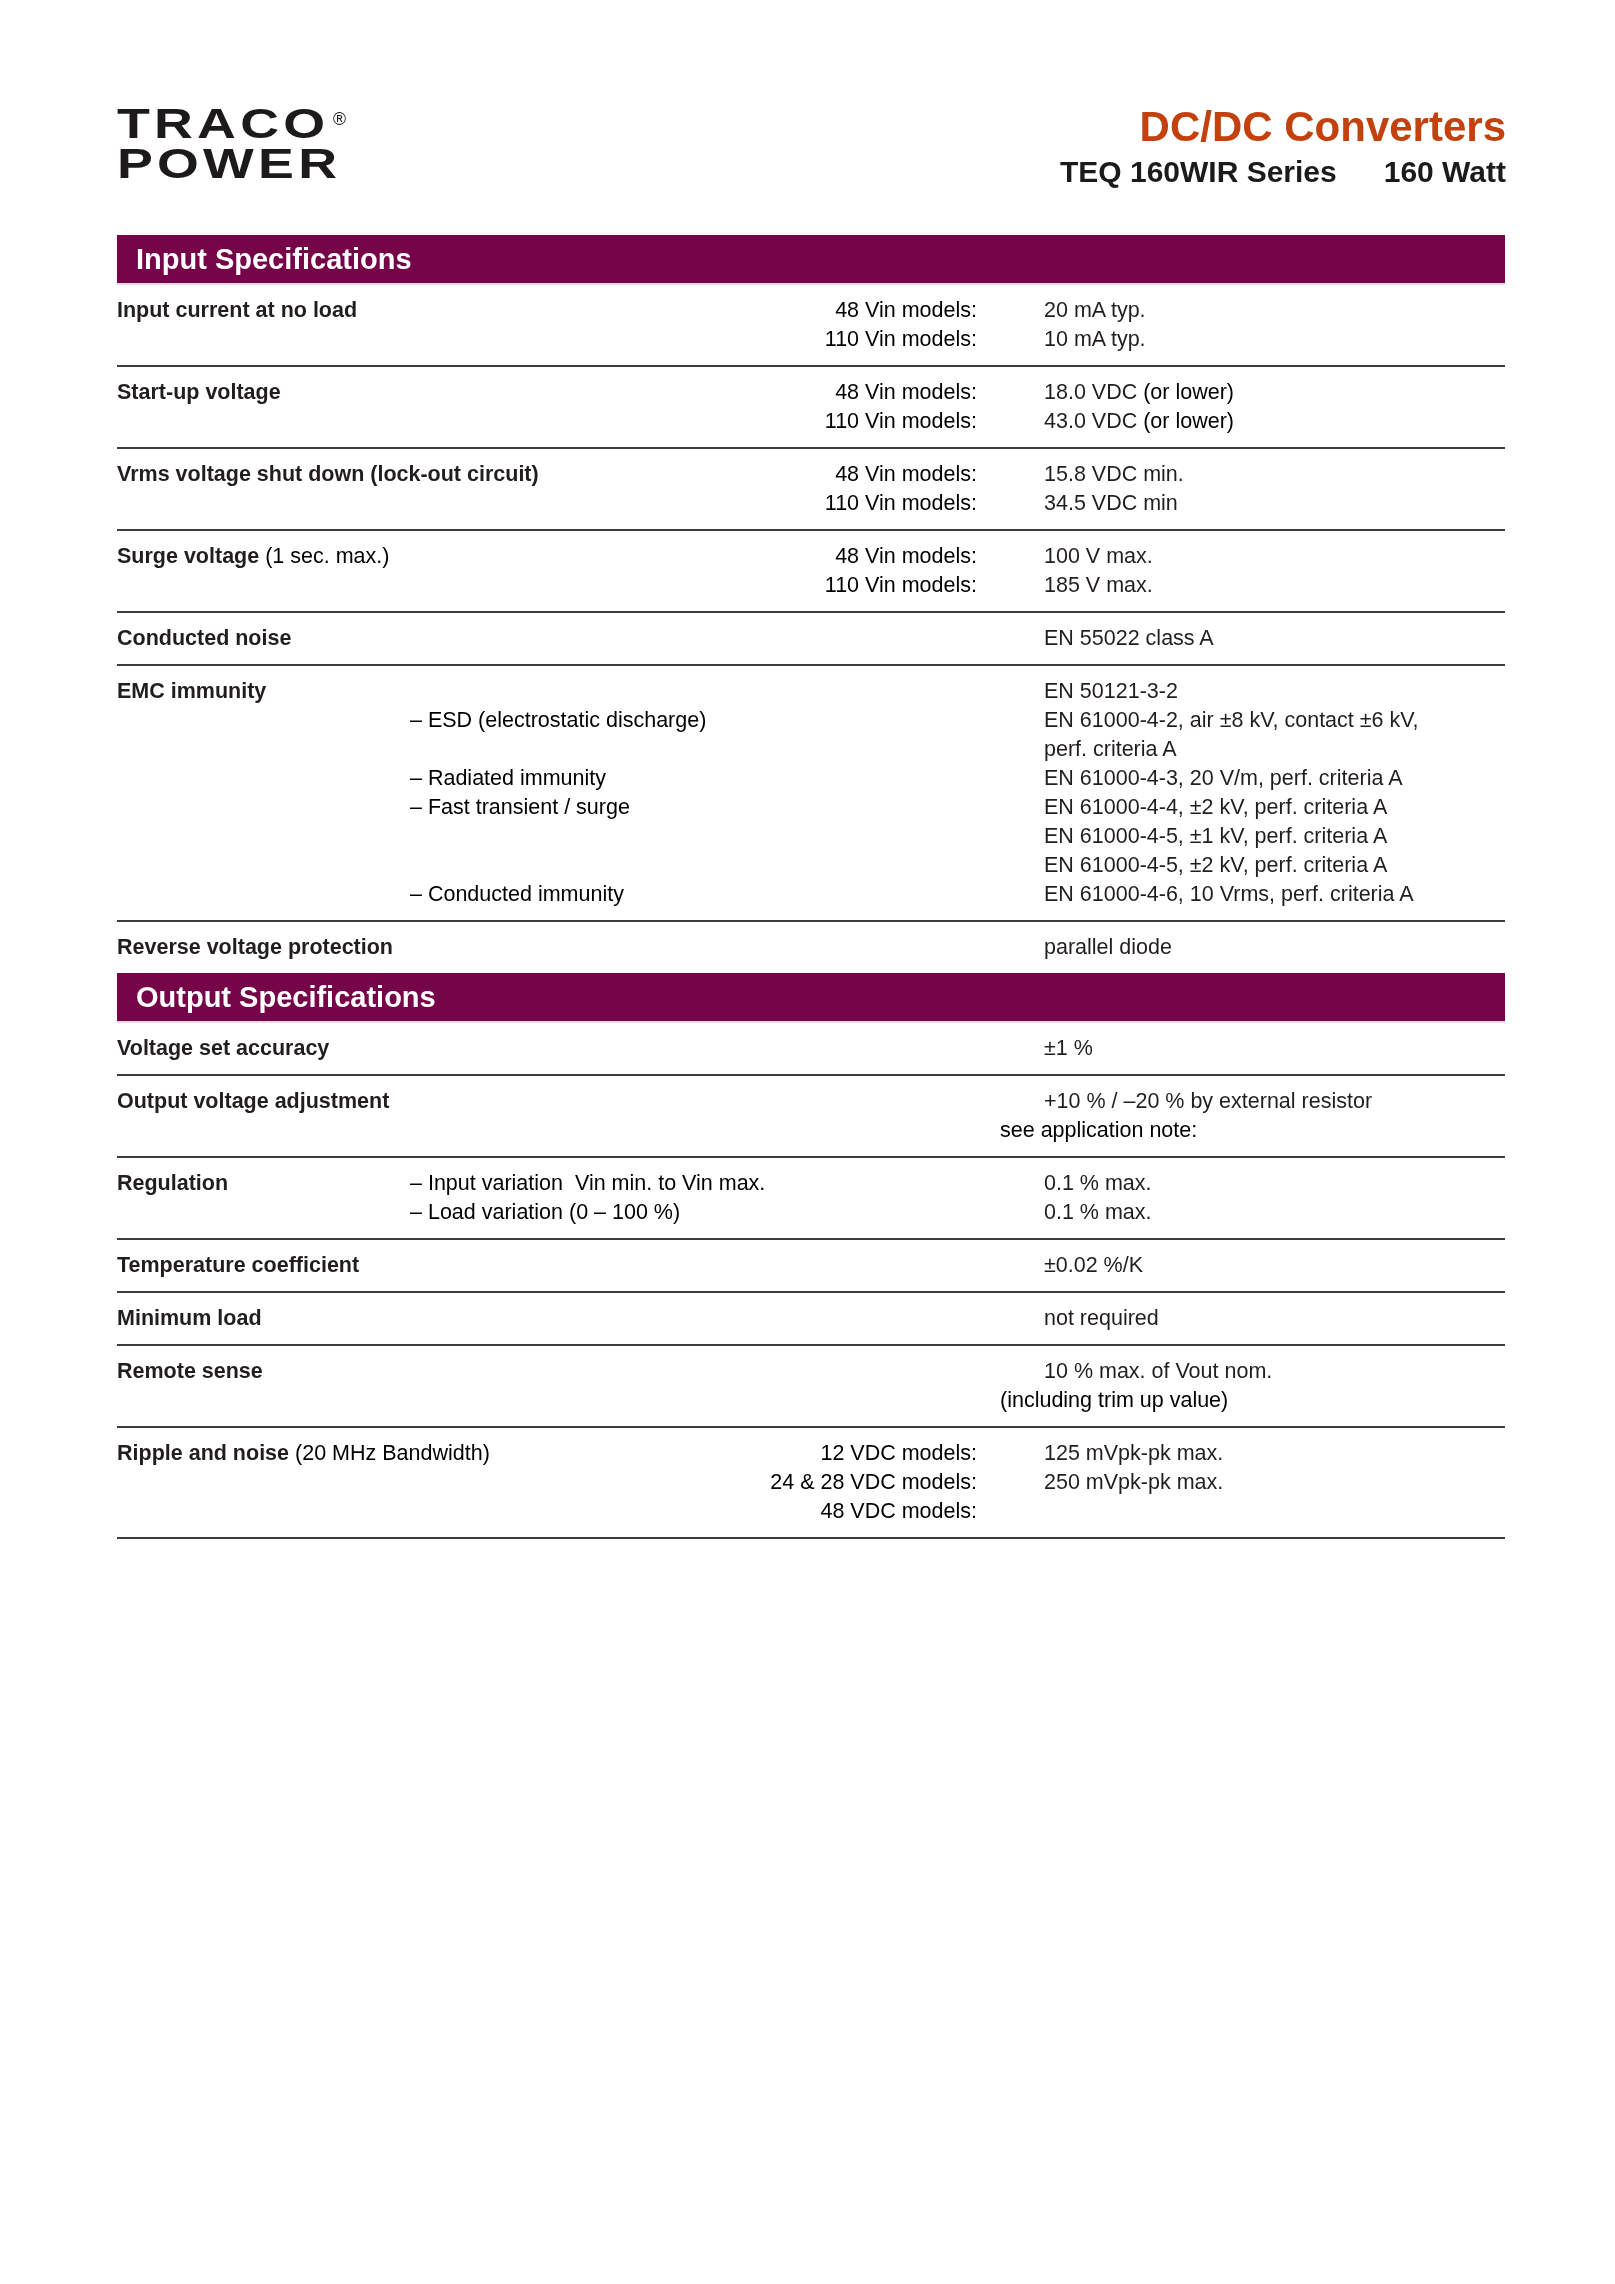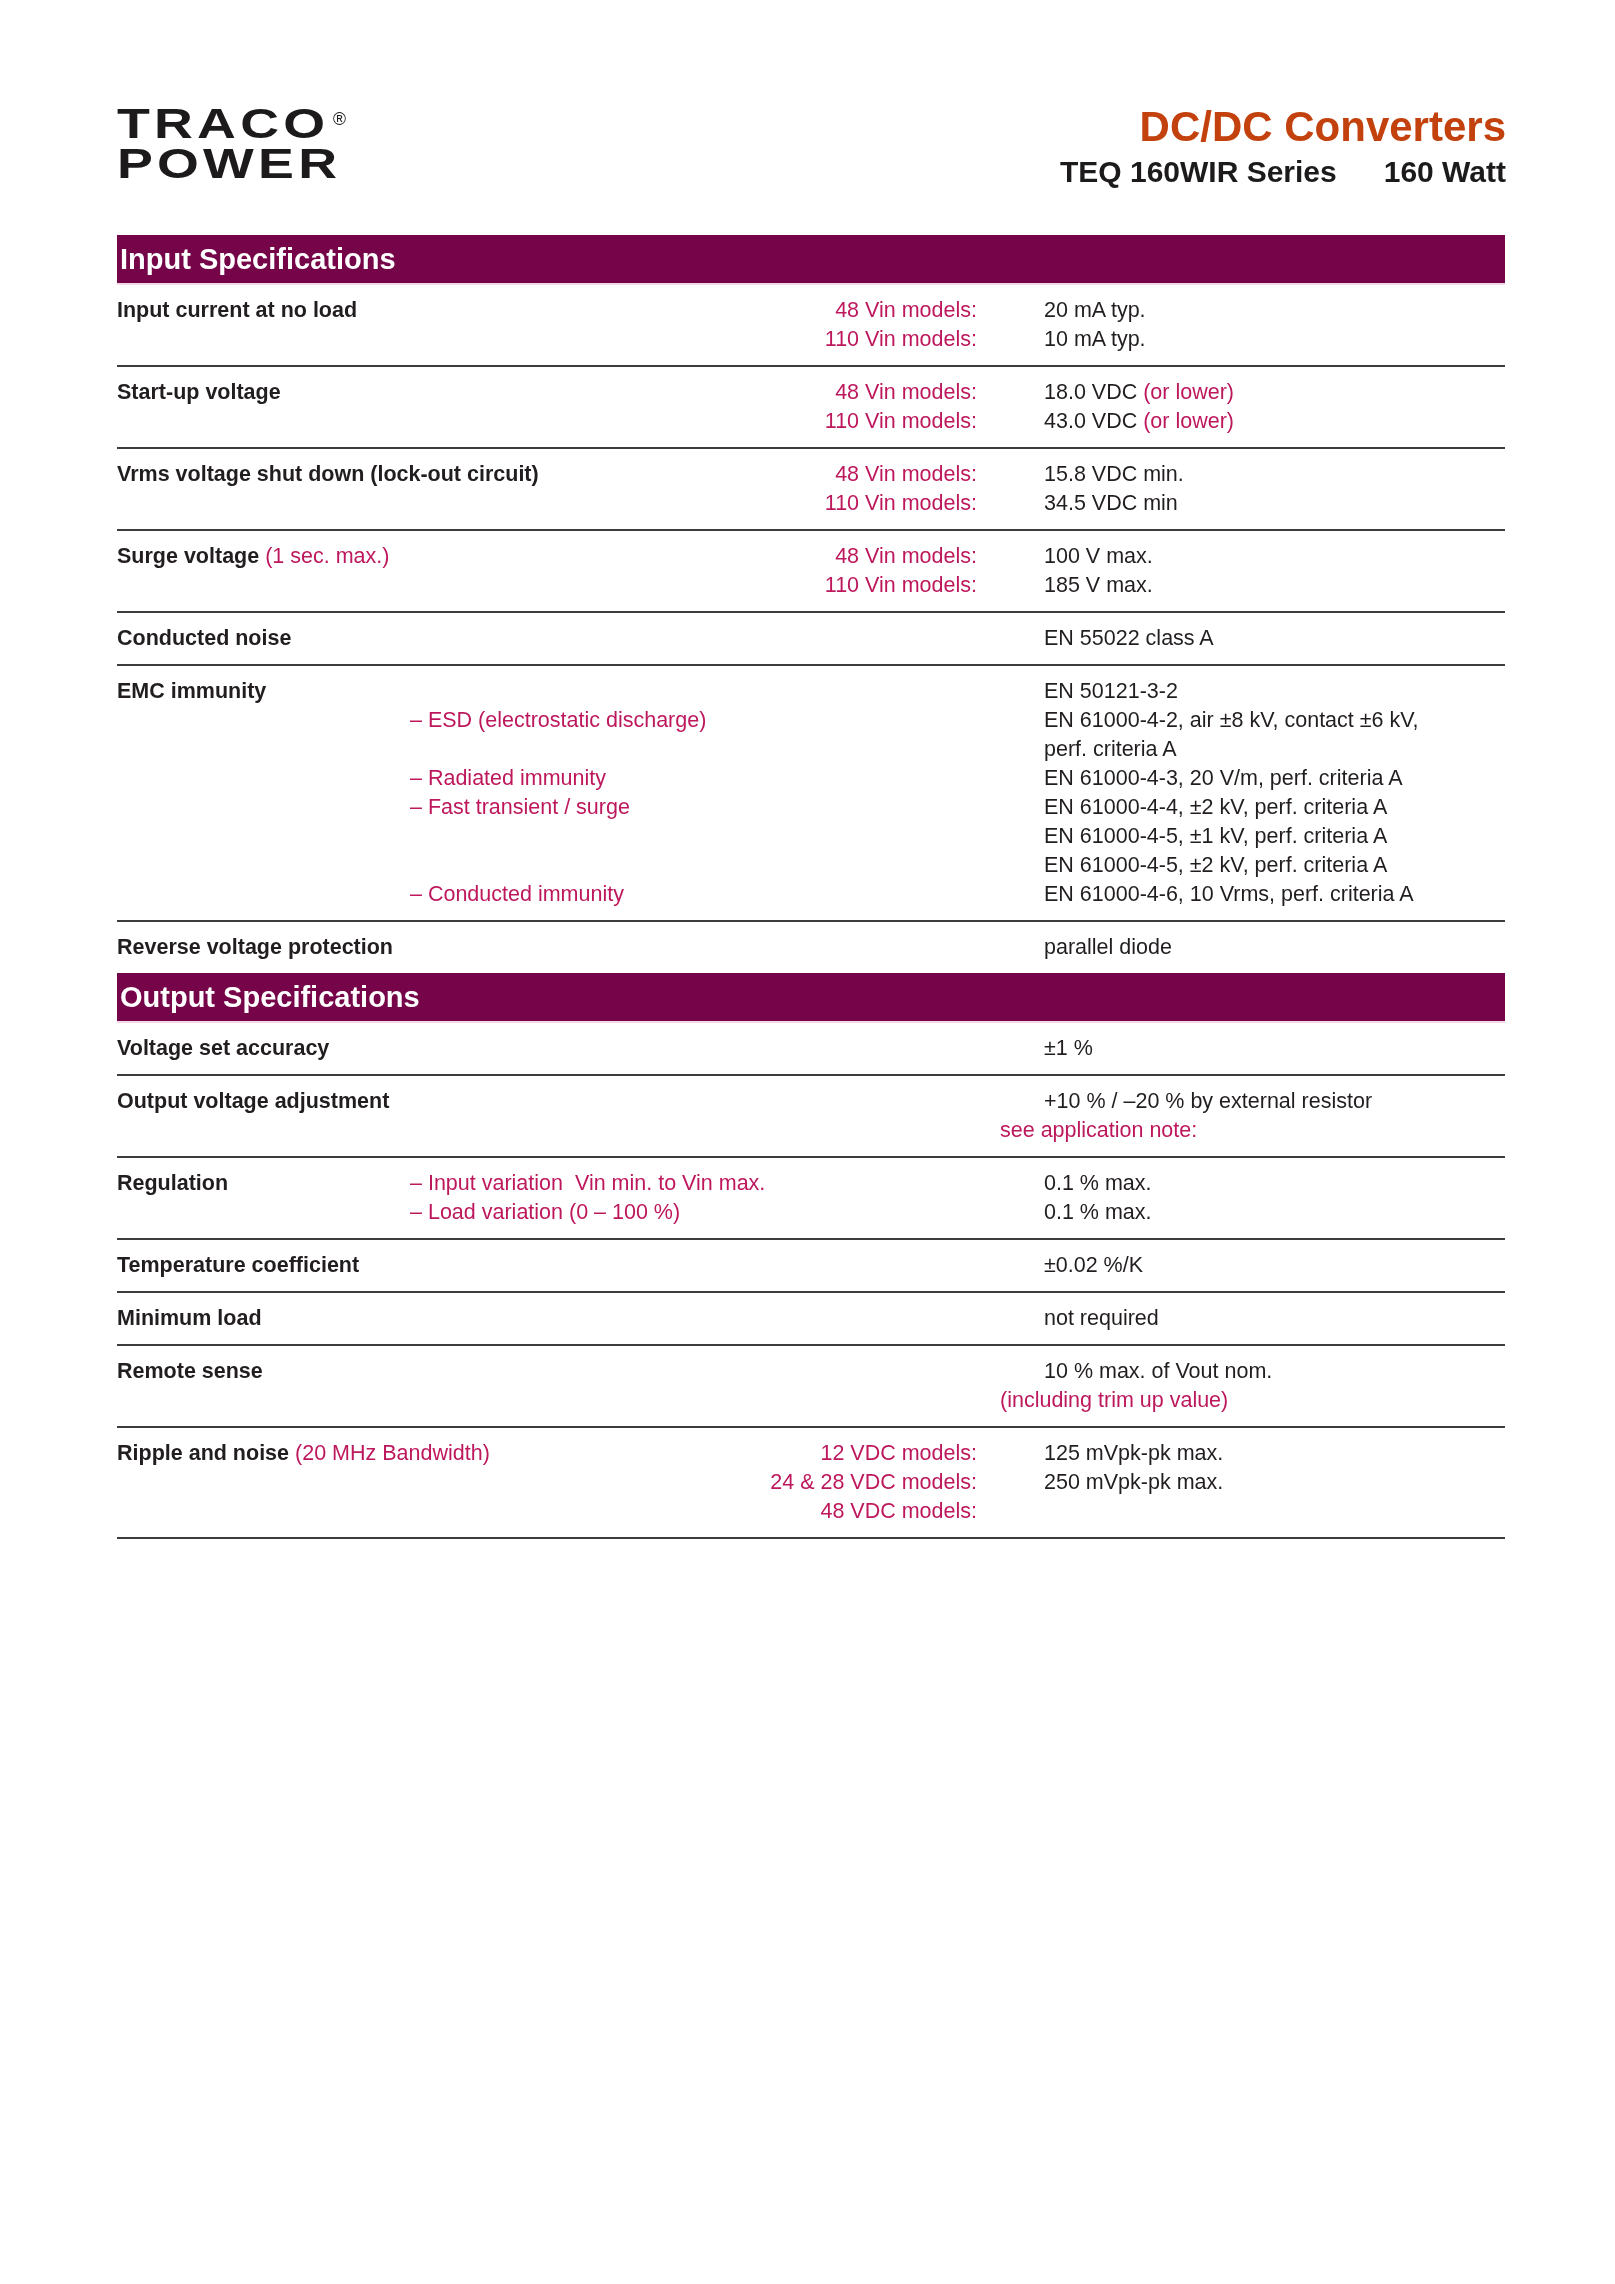--- a/index.html
+++ b/index.html
@@ -24,35 +24,35 @@
   .doc-subtitle{
     margin-top:4px;font-size:30px;font-weight:bold;color:#1c1a1b;
     display:flex;justify-content:flex-end;gap:47px;white-space:nowrap;
   }
   
   .content{position:absolute;left:117px;top:235px;width:1388px;}
   .section-bar{
     height:50px;background:#760449;color:#ffffff;
     display:flex;align-items:center;
     font-size:29px;font-weight:bold;
-    padding-left:3px;box-sizing:border-box;
+    padding-left:19px;box-sizing:border-box;
     border-bottom:2.6px solid #f3d9e6;
   }
   .spec-row{padding:11px 0;border-bottom:2px solid #3c3c3c;}
   .section:not(:last-child) .spec-row:last-child{border-bottom:none;}
   .line{
     display:grid;grid-template-columns:293px 365px 202px 1fr;
     font-size:21.5px;line-height:29px;
   }
   .c-label{grid-column:1;white-space:nowrap;font-weight:bold;}
   .c-sub{grid-column:2;white-space:pre;}
   .c-model{grid-column:3;justify-self:end;text-align:right;white-space:nowrap;}
   .c-val{grid-column:4;padding-left:23px;white-space:nowrap;}
   .val{font-weight:normal;margin-left:44px;}
-  .gray{color:#be185d;font-weight:normal;}
+  .gray{color:#000000;font-weight:normal;}
   
   .footer{position:absolute;left:117px;right:110px;top:2126px;}
   .footer-rule{height:3.9px;background:#a01544;}
   .footer-row{
     margin-top:13px;display:flex;justify-content:space-between;
     font-size:21.5px;font-weight:bold;color:#1c1a1b;
   }
 </style>
 </head>
 <body>

